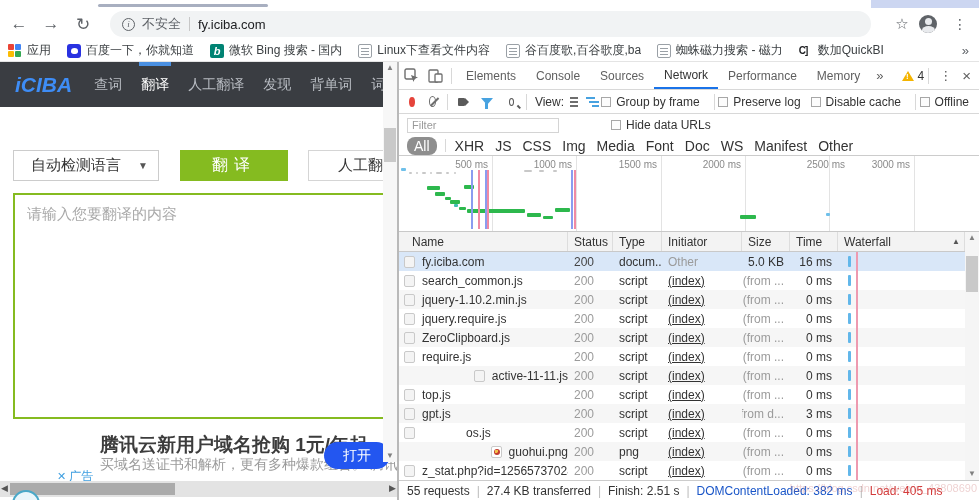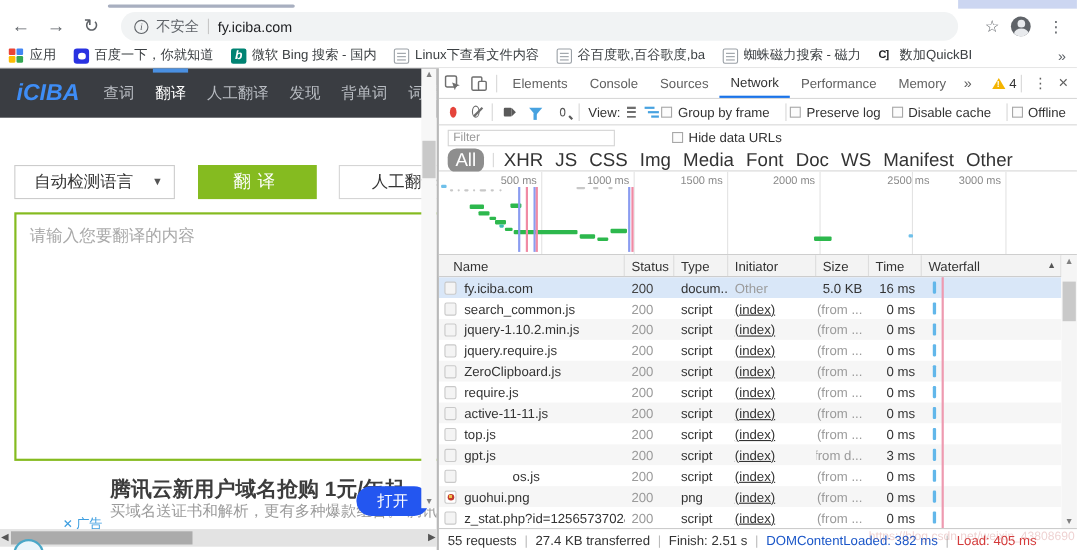--- a/index.html
+++ b/index.html
@@ -119,21 +119,21 @@
   #wf-icon i:nth-child(3){ left:6px; top:8px; width:7px; }
   .cb { display:flex; align-items:center; margin-right:10px; color:#333; }
   .cb i { width:10px; height:10px; border:1px solid #a7a7a7; background:#fcfcfc; margin-right:5px; flex:0 0 auto; }
 
   #dt-filter-row { position:absolute; left:0; top:52px; width:580px; height:22px; display:flex; align-items:center; padding-left:8px; }
   #filter-input { width:152px; height:15px; border:1px solid #d4d4d4; font-size:11px; padding:0 4px; color:#333; outline:none; }
   #filter-input::placeholder { color:#9a9a9a; }
   #hide-data { margin-left:52px; }
 
   #dt-pills { position:absolute; left:0; top:74px; width:580px; height:20px; border-bottom:1px solid #ccc;
-    display:flex; align-items:center; padding-left:8px; font-size:17px; }
+    display:flex; align-items:center; padding-left:8px; font-size:14px; }
   .pill { color:#333; margin-right:11px; white-space:nowrap; }
   .pill.active { background:#8e8e8e; color:#fff; border-radius:8px; padding:1px 7px; margin-right:8px; }
   .pill-sep { width:1px; height:13px; background:#d8d8d8; margin-right:9px; }
 
   #dt-overview { position:absolute; left:0; top:94px; width:580px; height:76px; border-bottom:1px solid #c9c9c9; background:#fff; overflow:hidden; }
   .grid-line { position:absolute; top:0; bottom:0; width:1px; background:#e3e3e3; }
   .tick-label { position:absolute; top:3px; font-size:10px; color:#8a8a8a; transform:translateX(-100%); padding-right:4px; white-space:nowrap; }
   .ov-bar { position:absolute; border-radius:1px; }
   .ov-line { position:absolute; top:14px; bottom:2px; width:2px; }
 
@@ -515,21 +515,21 @@
           <div class="cell" style="width: 80px;">
             <span class="lnk">(index)</span>
           </div>
           <div class="cell c-size" style="width: 48px;">(from ...</div>
           <div class="cell c-time" style="width: 48px;">0 ms</div>
           <div class="cell c-wf" style="width: 127px;">
             <span class="wf-tick"></span>
           </div>
         </div>
         <div class="nrow stripe">
-          <div class="cell c-name" style="width: 169px;">
+          <div class="cell c-name" style="width: 169px; justify-content: flex-end;">
             <span class="fico"></span>
             <span>active-11-11.js</span>
           </div>
           <div class="cell c-status" style="width: 45px;">200</div>
           <div class="cell" style="width: 49px;">script</div>
           <div class="cell" style="width: 80px;">
             <span class="lnk">(index)</span>
           </div>
           <div class="cell c-size" style="width: 48px;">(from ...</div>
           <div class="cell c-time" style="width: 48px;">0 ms</div>
@@ -579,21 +579,21 @@
           <div class="cell" style="width: 80px;">
             <span class="lnk">(index)</span>
           </div>
           <div class="cell c-size" style="width: 48px;">(from ...</div>
           <div class="cell c-time" style="width: 48px;">0 ms</div>
           <div class="cell c-wf" style="width: 127px;">
             <span class="wf-tick"></span>
           </div>
         </div>
         <div class="nrow stripe">
-          <div class="cell c-name" style="width: 169px;">
+          <div class="cell c-name" style="width: 169px; justify-content: flex-end;">
             <span class="fico img"></span>
             <span>guohui.png</span>
           </div>
           <div class="cell c-status" style="width: 45px;">200</div>
           <div class="cell" style="width: 49px;">png</div>
           <div class="cell" style="width: 80px;">
             <span class="lnk">(index)</span>
           </div>
           <div class="cell c-size" style="width: 48px;">(from ...</div>
           <div class="cell c-time" style="width: 48px;">0 ms</div>

